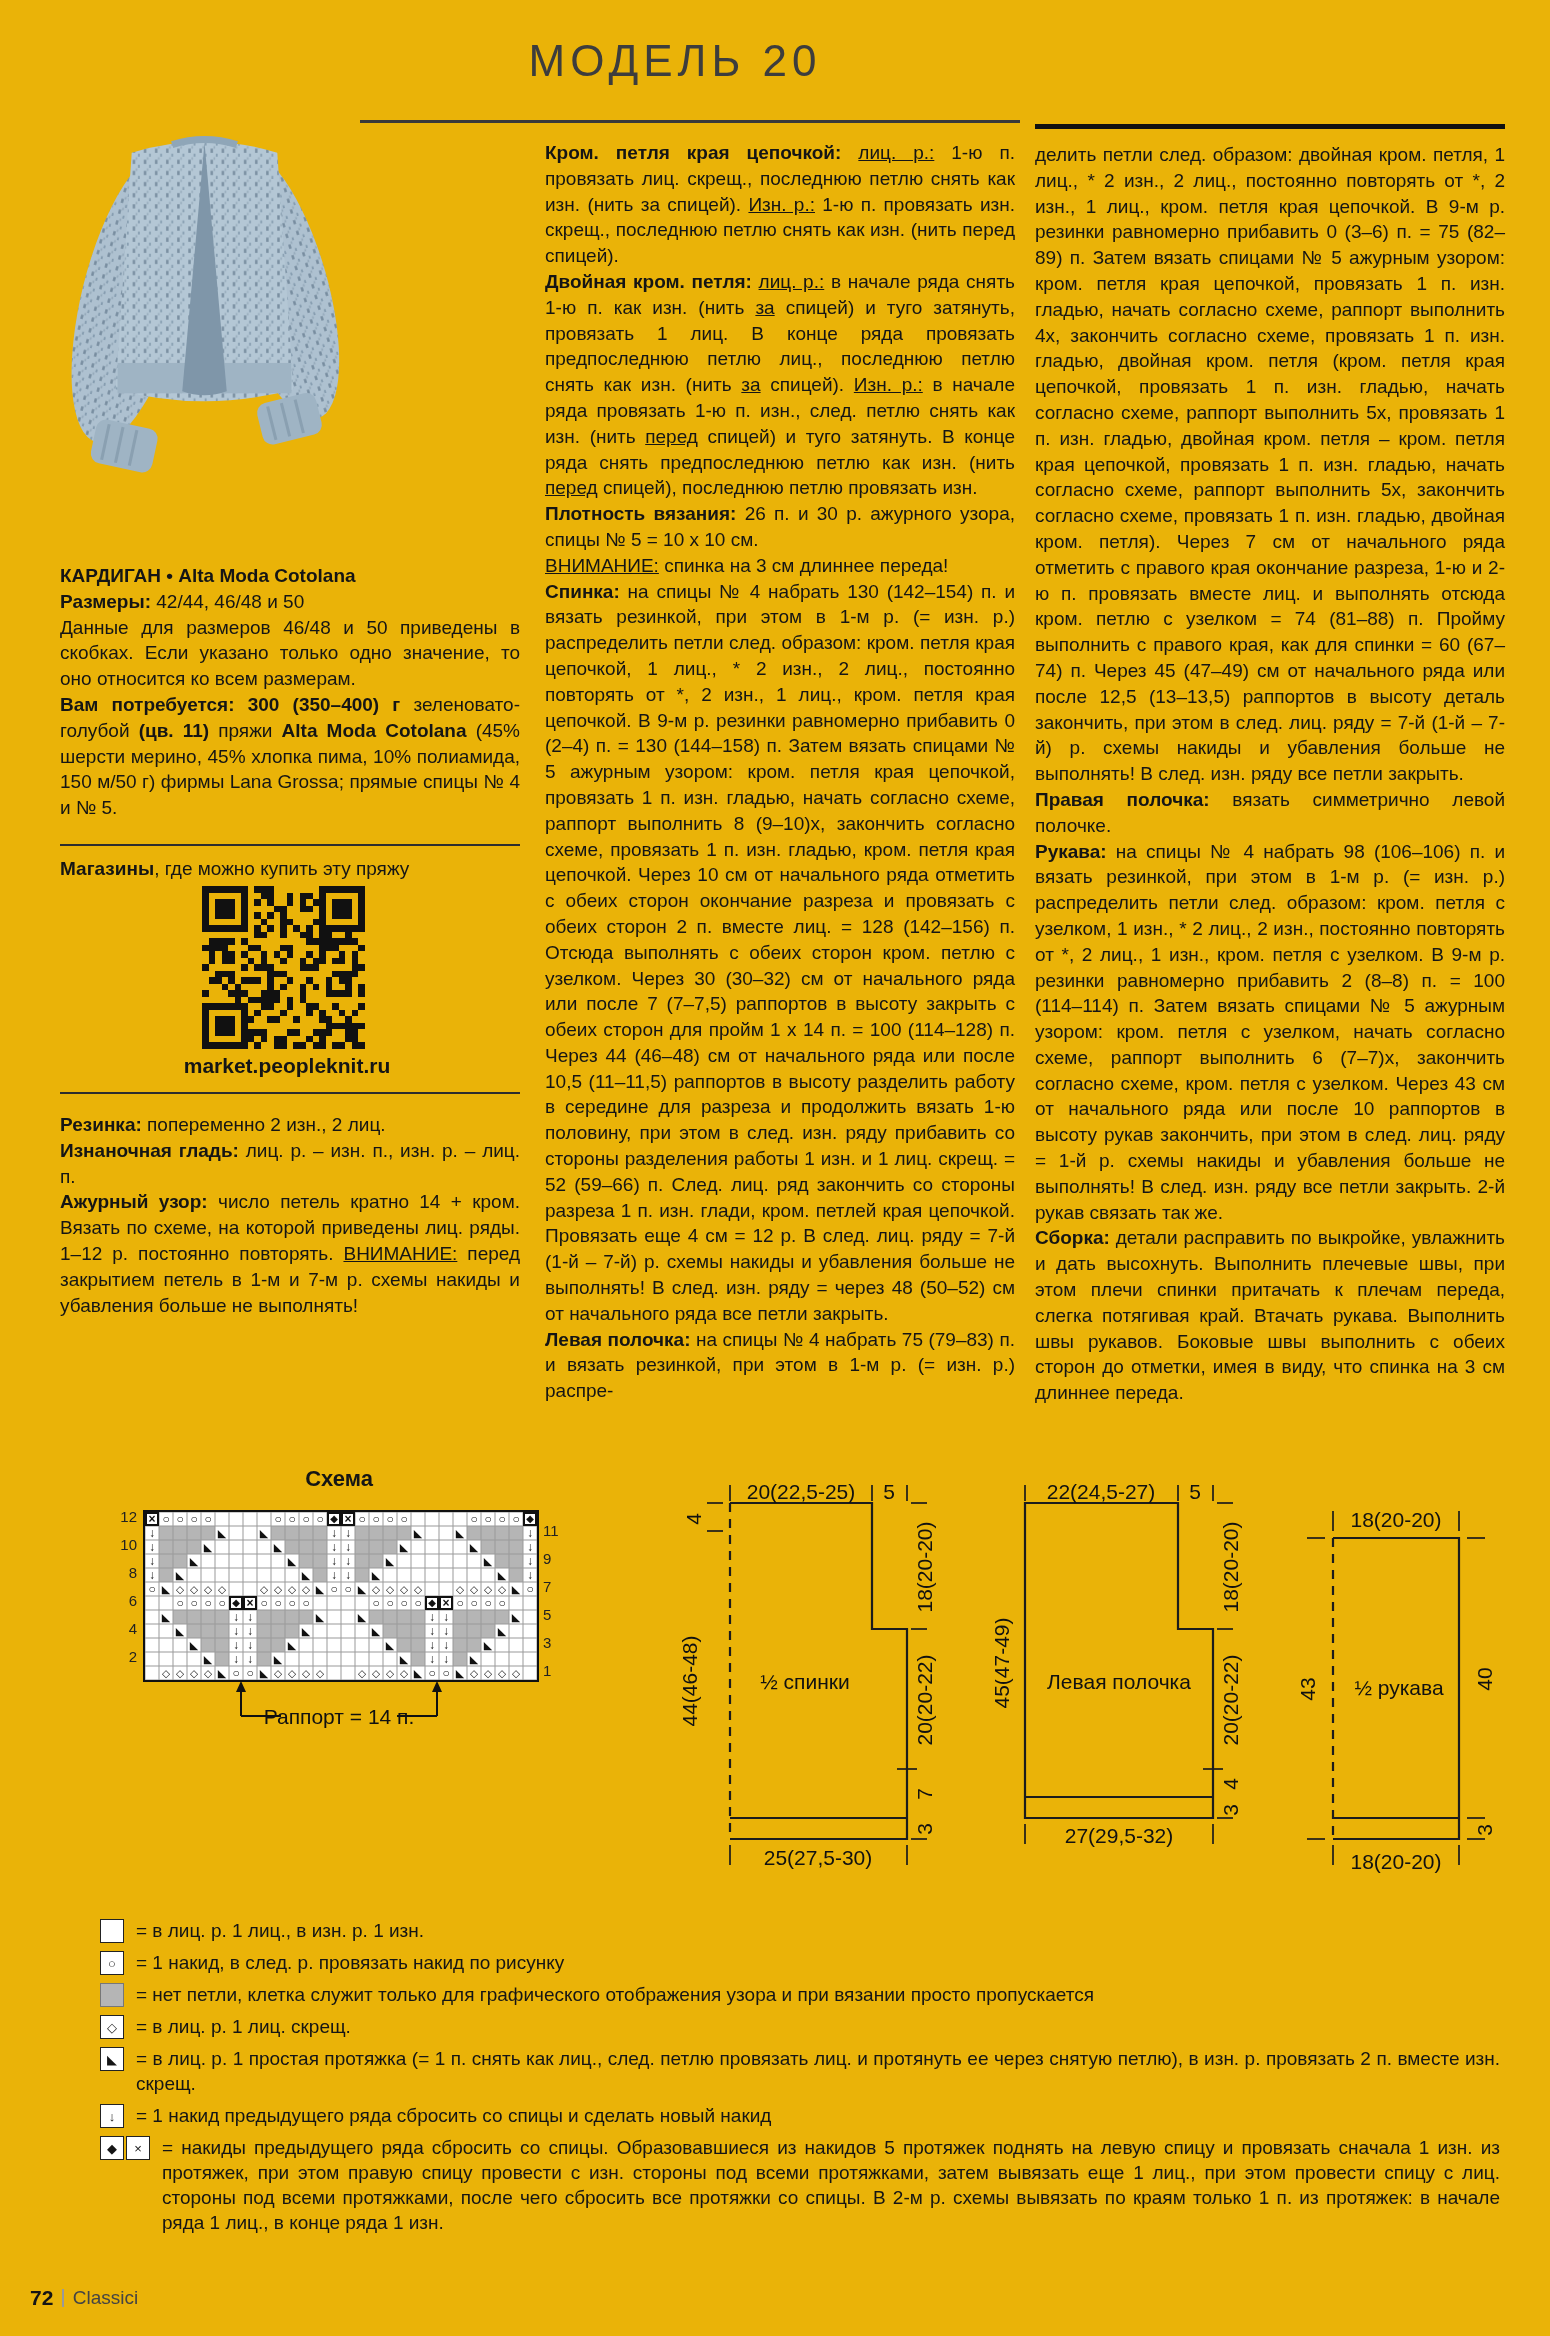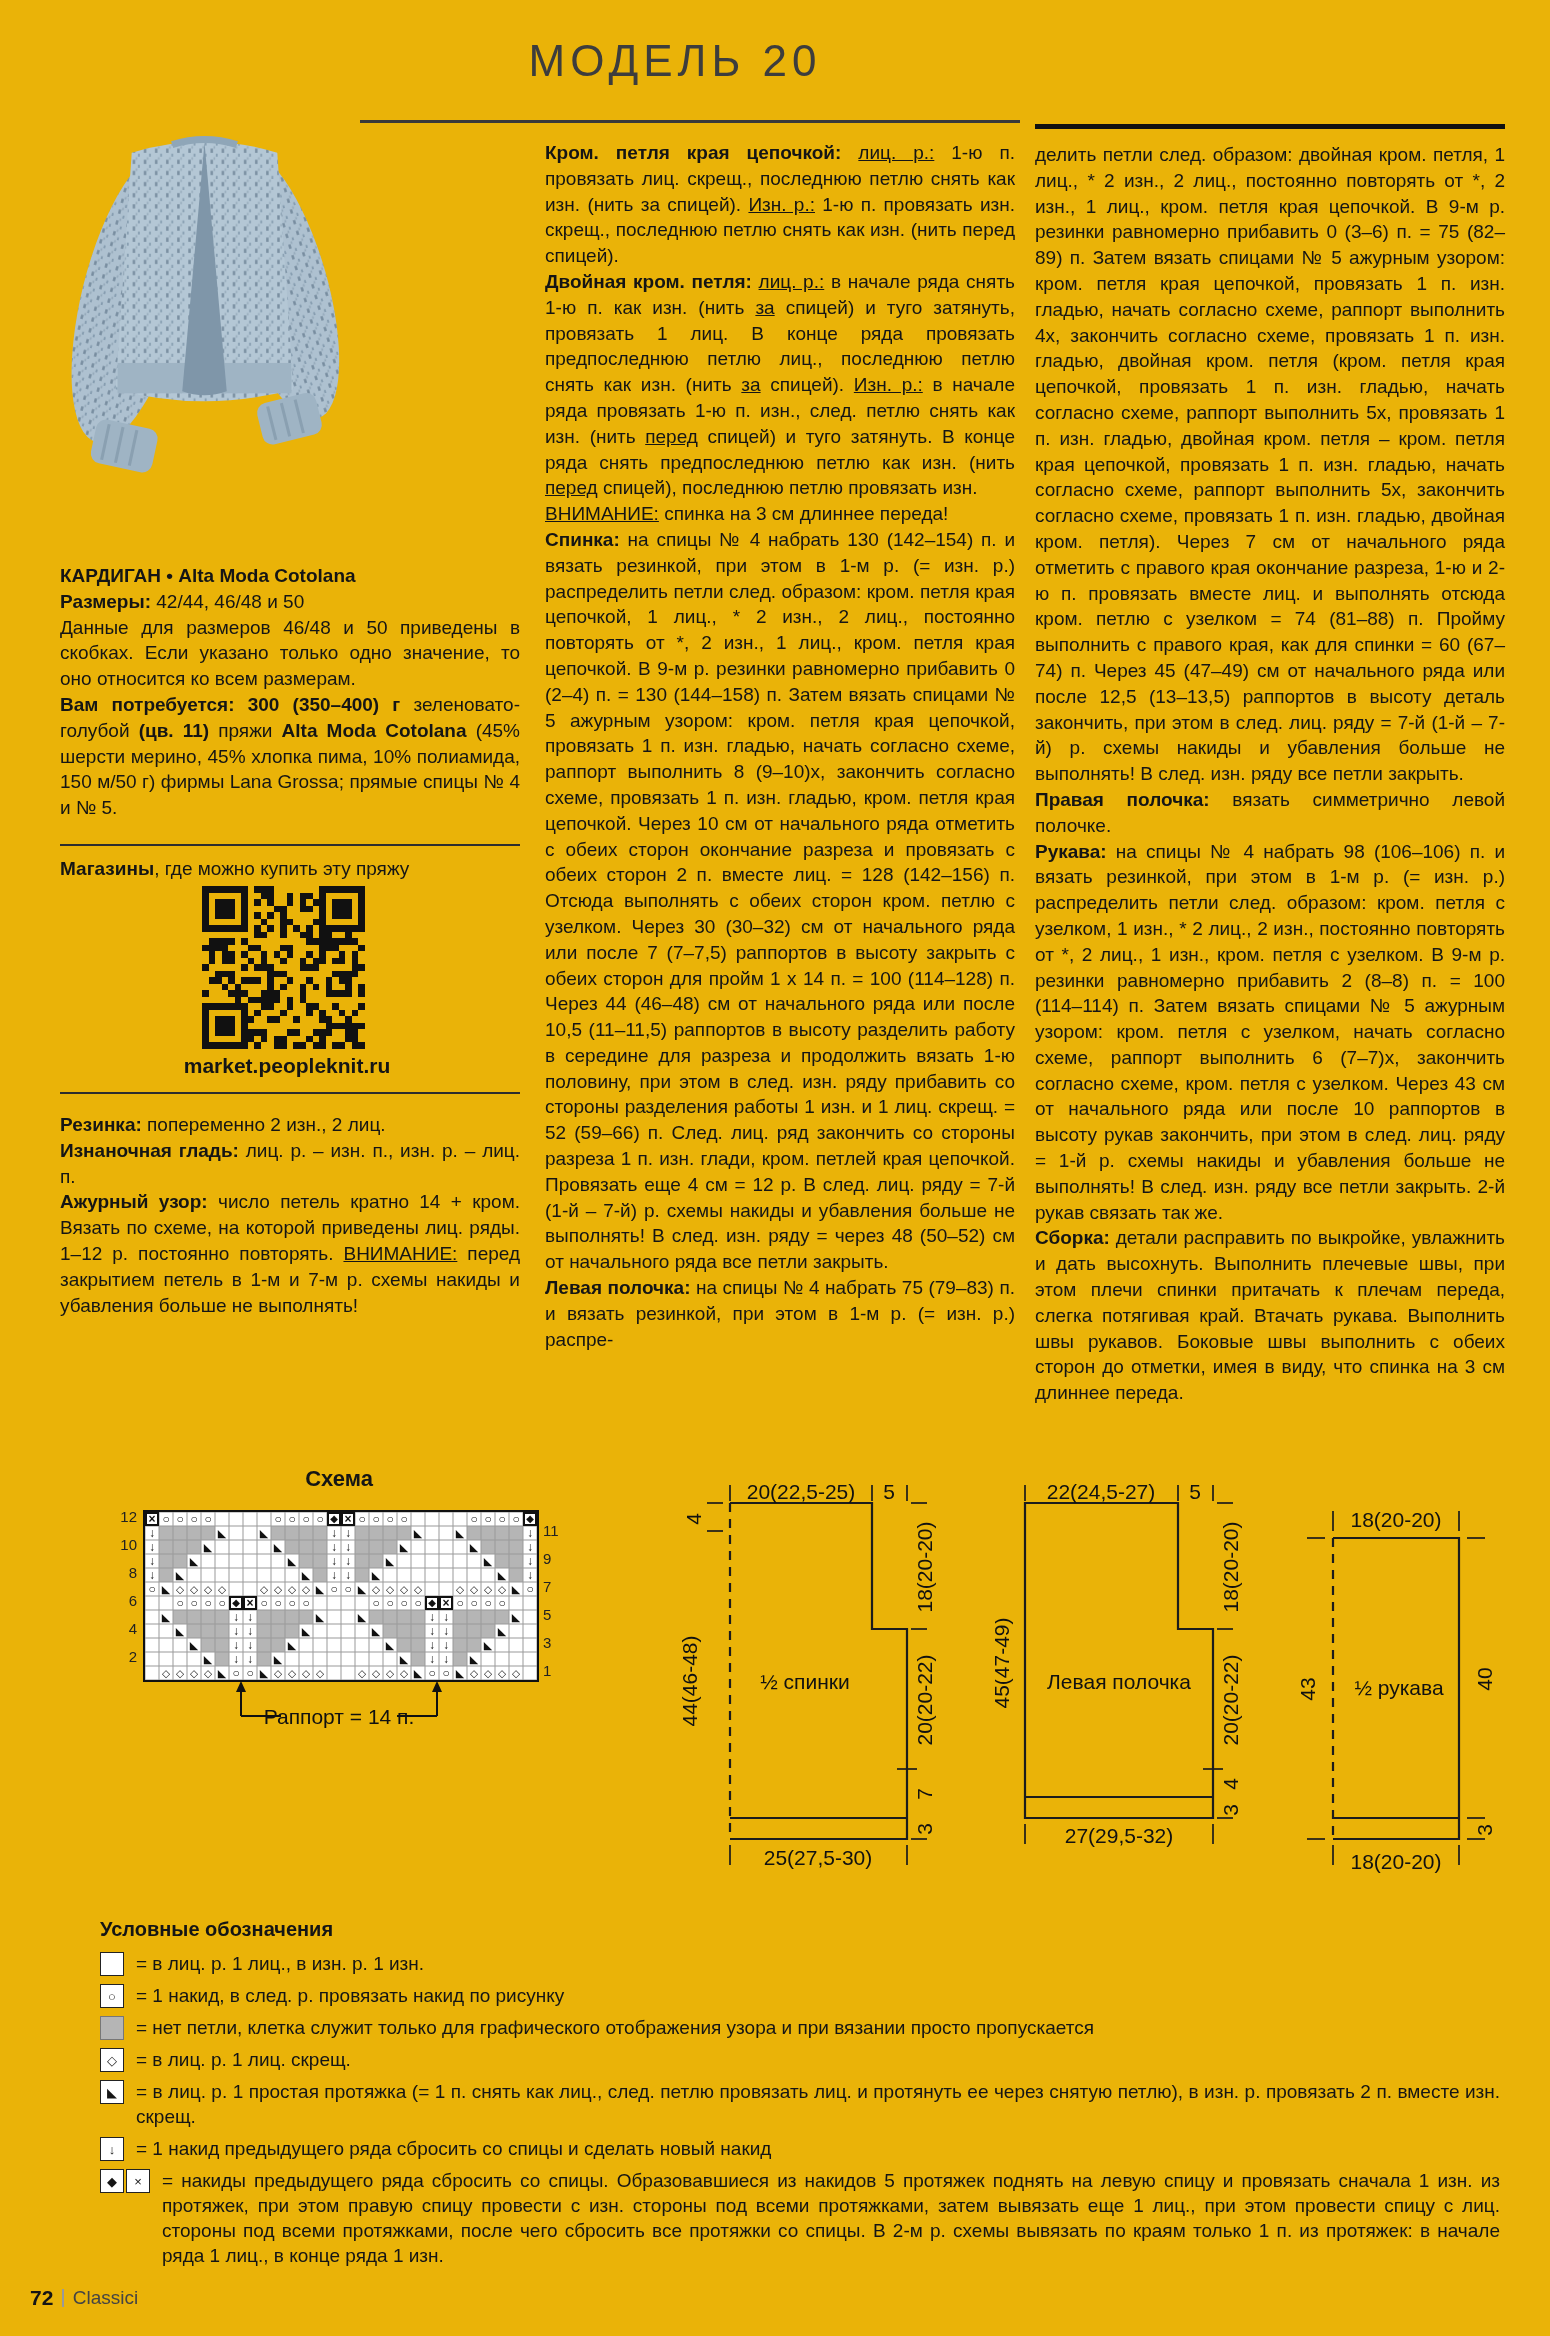--- a/index.html
+++ b/index.html
@@ -735,20 +735,21 @@
   <div class="rule" style="left:60px;top:1092px;width:460px;height:2px;"></div>
   <div class="col" id="c1-tech" style="left:60px;top:1112px;width:460px;">
       <p><span class="b">Резинка: </span><span>попеременно 2 изн., 2 лиц.</span></p>
       <p><span class="b">Изнаночная гладь: </span><span>лиц. р. – изн. п., изн. р. – лиц. п.</span></p>
       <p><span class="b">Ажурный узор: </span><span>число петель кратно 14 + кром. Вязать по схеме, на которой приведены лиц. ряды. 1–12 р. постоянно повторять. </span><span class="u">ВНИМАНИЕ:</span><span> перед закрытием петель в 1-м и 7-м р. схемы накиды и убавления больше не выполнять!</span></p>
     </div>
 
   <div class="col" id="c2" style="left:545px;top:140px;width:470px;">
       <p><span class="b">Кром. петля края цепочкой: </span><span class="u">лиц. р.:</span><span> 1-ю п. провязать лиц. скрещ., последнюю петлю снять как изн. (нить за спицей). </span><span class="u">Изн. р.:</span><span> 1-ю п. провязать изн. скрещ., последнюю петлю снять как изн. (нить перед спицей).</span></p>
       <p><span class="b">Двойная кром. петля: </span><span class="u">лиц. р.:</span><span> в начале ряда снять 1-ю п. как изн. (нить </span><span class="u">за</span><span> спицей) и туго затянуть, провязать 1 лиц. В конце ряда провязать предпоследнюю петлю лиц., последнюю петлю снять как изн. (нить </span><span class="u">за</span><span> спицей). </span><span class="u">Изн. р.:</span><span> в начале ряда провязать 1-ю п. изн., след. петлю снять как изн. (нить </span><span class="u">перед</span><span> спицей) и туго затянуть. В конце ряда снять предпоследнюю петлю как изн. (нить </span><span class="u">перед</span><span> спицей), последнюю петлю провязать изн.</span></p>
+      <p><span class="b">Плотность вязания: </span><span>26 п. и 30 р. ажурного узора, спицы № 5 = 10 х 10 см.</span></p>
       <p><span class="u">ВНИМАНИЕ:</span><span> спинка на 3 см длиннее переда!</span></p>
       <p><span class="b">Спинка: </span><span>на спицы № 4 набрать 130 (142–154) п. и вязать резинкой, при этом в 1-м р. (= изн. р.) распределить петли след. образом: кром. петля края цепочкой, 1 лиц., * 2 изн., 2 лиц., постоянно повторять от *, 2 изн., 1 лиц., кром. петля края цепочкой. В 9-м р. резинки равномерно прибавить 0 (2–4) п. = 130 (144–158) п. Затем вязать спицами № 5 ажурным узором: кром. петля края цепочкой, провязать 1 п. изн. гладью, начать согласно схеме, раппорт выполнить 8 (9–10)х, закончить согласно схеме, провязать 1 п. изн. гладью, кром. петля края цепочкой. Через 10 см от начального ряда отметить с обеих сторон окончание разреза и провязать с обеих сторон 2 п. вместе лиц. = 128 (142–156) п. Отсюда выполнять с обеих сторон кром. петлю с узелком. Через 30 (30–32) см от начального ряда или после 7 (7–7,5) раппортов в высоту закрыть с обеих сторон для пройм 1 х 14 п. = 100 (114–128) п. Через 44 (46–48) см от начального ряда или после 10,5 (11–11,5) раппортов в высоту разделить работу в середине для разреза и продолжить вязать 1-ю половину, при этом в след. изн. ряду прибавить со стороны разделения работы 1 изн. и 1 лиц. скрещ. = 52 (59–66) п. След. лиц. ряд закончить со стороны разреза 1 п. изн. глади, кром. петлей края цепочкой. Провязать еще 4 см = 12 р. В след. лиц. ряду = 7-й (1-й – 7-й) р. схемы накиды и убавления больше не выполнять! В след. изн. ряду = через 48 (50–52) см от начального ряда все петли закрыть.</span></p>
       <p><span class="b">Левая полочка: </span><span>на спицы № 4 набрать 75 (79–83) п. и вязать резинкой, при этом в 1-м р. (= изн. р.) распре-</span></p>
     </div>
 
   <div class="col" id="c3" style="left:1035px;top:142px;width:470px;">
       <p><span>делить петли след. образом: двойная кром. петля, 1 лиц., * 2 изн., 2 лиц., постоянно повторять от *, 2 изн., 1 лиц., кром. петля края цепочкой. В 9-м р. резинки равномерно прибавить 0 (3–6) п. = 75 (82–89) п. Затем вязать спицами № 5 ажурным узором: кром. петля края цепочкой, провязать 1 п. изн. гладью, начать согласно схеме, раппорт выполнить 4х, закончить согласно схеме, провязать 1 п. изн. гладью, двойная кром. петля (кром. петля края цепочкой, провязать 1 п. изн. гладью, начать согласно схеме, раппорт выполнить 5х, провязать 1 п. изн. гладью, двойная кром. петля – кром. петля края цепочкой, провязать 1 п. изн. гладью, начать согласно схеме, раппорт выполнить 5х, закончить согласно схеме, провязать 1 п. изн. гладью, двойная кром. петля). Через 7 см от начального ряда отметить с правого края окончание разреза, 1-ю и 2-ю п. провязать вместе лиц. и выполнять отсюда кром. петлю с узелком = 74 (81–88) п. Пройму выполнить с правого края, как для спинки = 60 (67–74) п. Через 45 (47–49) см от начального ряда или после 12,5 (13–13,5) раппортов в высоту деталь закончить, при этом в след. лиц. ряду = 7-й (1-й – 7-й) р. схемы накиды и убавления больше не выполнять! В след. изн. ряду все петли закрыть.</span></p>
       <p><span class="b">Правая полочка: </span><span>вязать симметрично левой полочке.</span></p>
       <p><span class="b">Рукава: </span><span>на спицы № 4 набрать 98 (106–106) п. и вязать резинкой, при этом в 1-м р. (= изн. р.) распределить петли след. образом: кром. петля с узелком, 1 изн., * 2 лиц., 2 изн., постоянно повторять от *, 2 лиц., 1 изн., кром. петля с узелком. В 9-м р. резинки равномерно прибавить 2 (8–8) п. = 100 (114–114) п. Затем вязать спицами № 5 ажурным узором: кром. петля с узелком, начать согласно схеме, раппорт выполнить 6 (7–7)х, закончить согласно схеме, кром. петля с узелком. Через 43 см от начального ряда или после 10 раппортов в высоту рукав закончить, при этом в след. лиц. ряду = 1-й р. схемы накиды и убавления больше не выполнять! В след. изн. ряду все петли закрыть. 2-й рукав связать так же.</span></p>
       <p><span class="b">Сборка: </span><span>детали расправить по выкройке, увлажнить и дать высохнуть. Выполнить плечевые швы, при этом плечи спинки притачать к плечам переда, слегка потягивая край. Втачать рукава. Выполнить швы рукавов. Боковые швы выполнить с обеих сторон до отметки, имея в виду, что спинка на 3 см длиннее переда.</span></p>
@@ -1207,21 +1208,20 @@
         </g>
     <text x="113" y="44" text-anchor="middle">18(20-20)</text>
     <text transform="rotate(-90 32 206)" x="32" y="206" text-anchor="middle">43</text>
     <text transform="rotate(-90 209 196)" x="209" y="196" text-anchor="middle">40</text>
     <text transform="rotate(-90 209 347)" x="209" y="347" text-anchor="middle">3</text>
     <text x="113" y="386" text-anchor="middle">18(20-20)</text>
     <text x="116" y="212" text-anchor="middle">½ рукава</text>
   </svg></div>
 
   <div id="legend">
-    <div id="legend-header">Условные обозначения</div>
     <div id="legend-list">
         <div class="legend-item">
           <span class="lsyms">
             <span class="lsym"></span>
           </span>
           <div class="ltext">= в лиц. р. 1 лиц., в изн. р. 1 изн.</div>
         </div>
         <div class="legend-item">
           <span class="lsyms">
             <span class="lsym">○</span>

